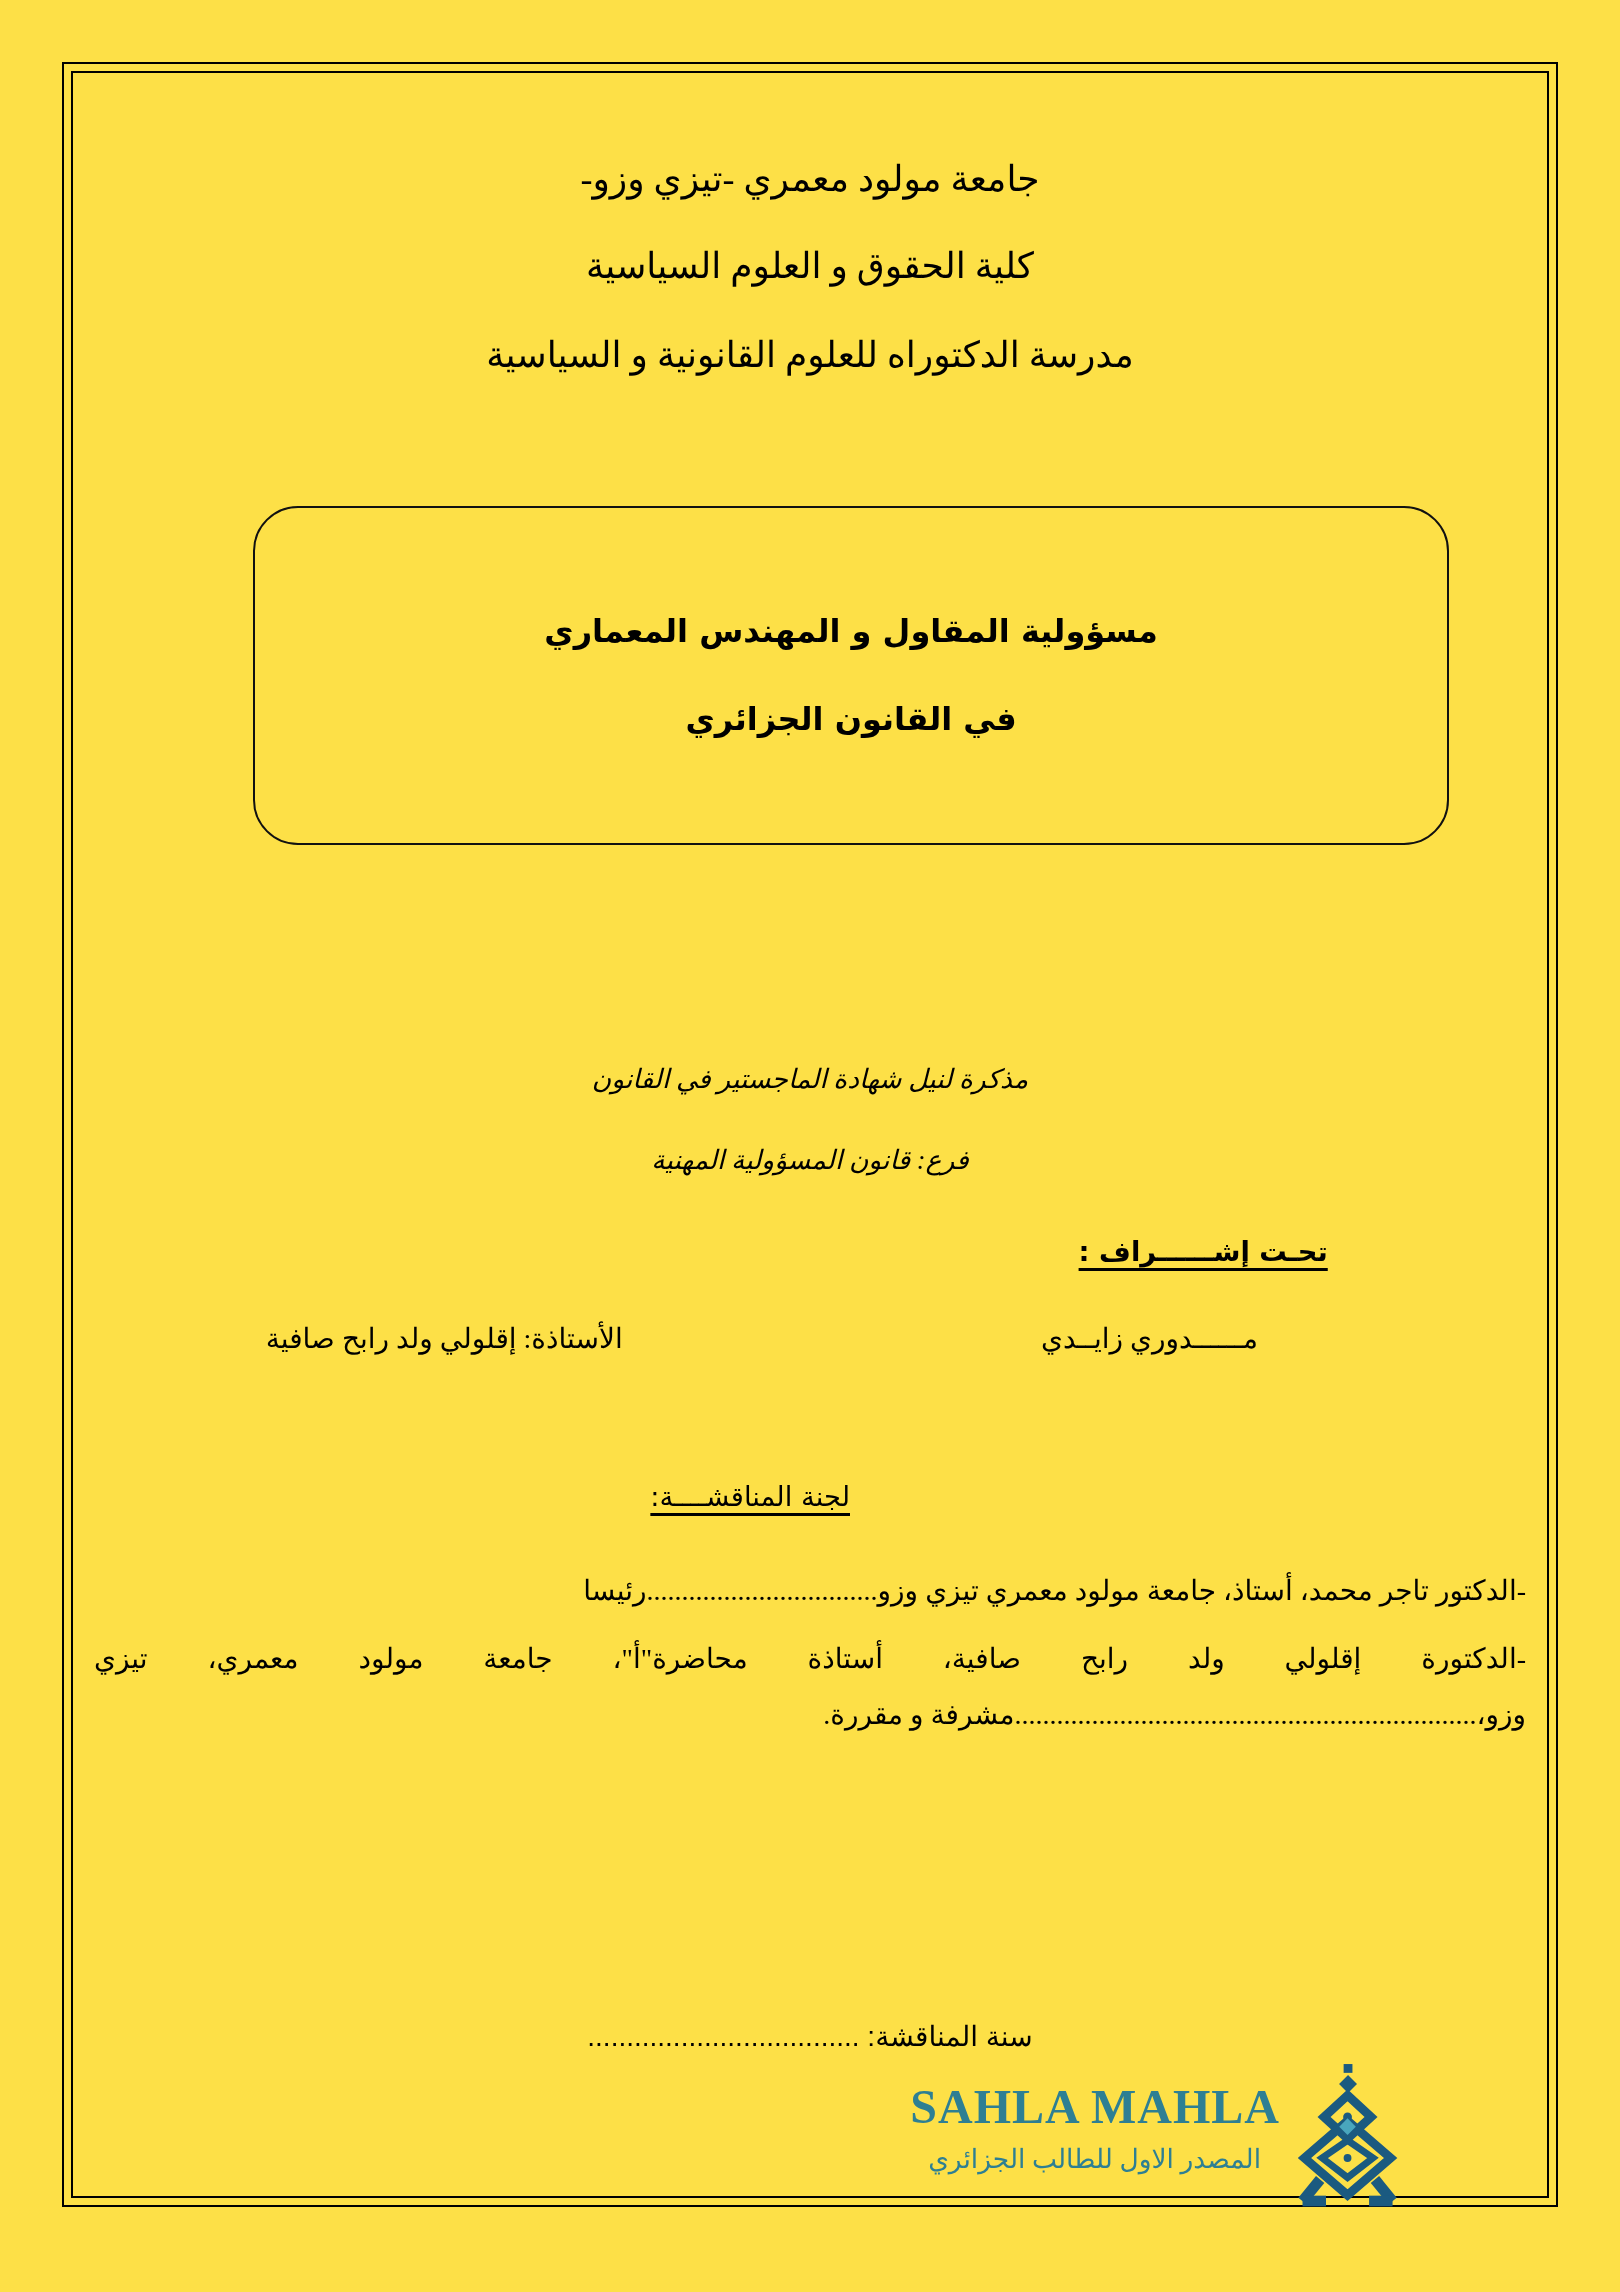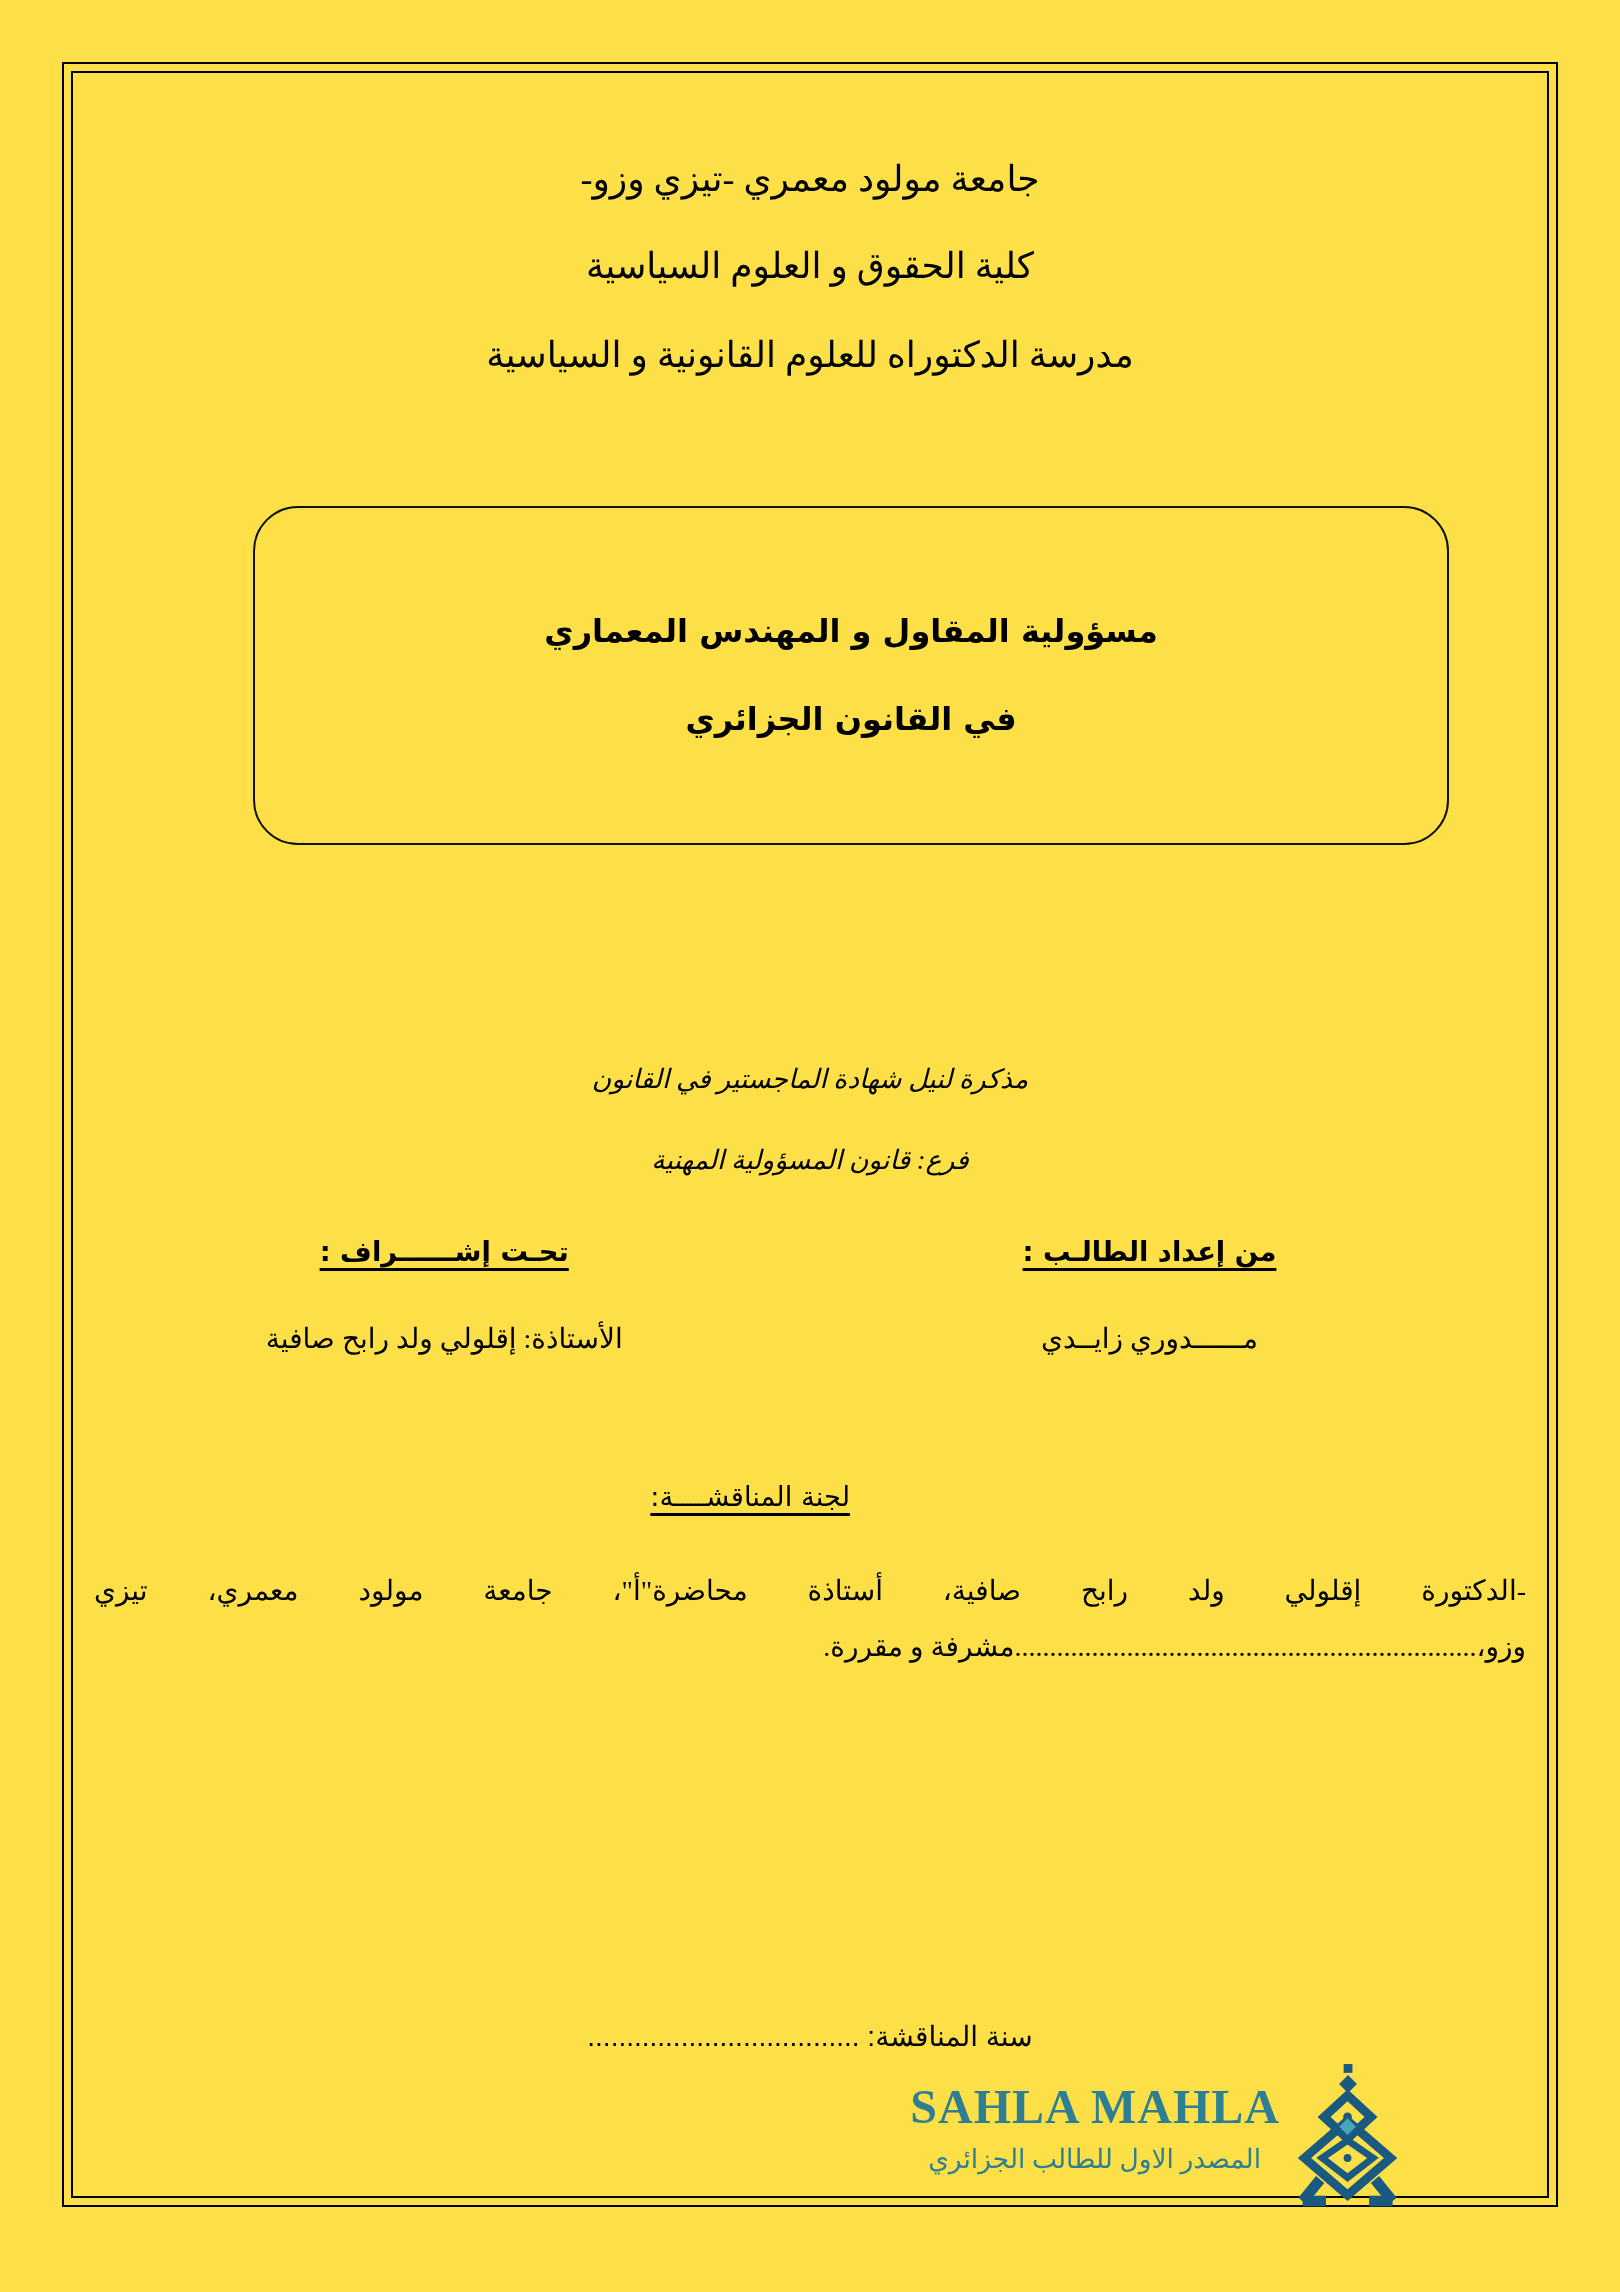--- a/index.html
+++ b/index.html
@@ -258,40 +258,38 @@
       <div class="title-line t2">في القانون الجزائري</div>
     </div>
 
     <div class="degree-block">
       <div class="degree-line d1">مذكرة لنيل شهادة الماجستير في القانون</div>
       <div class="degree-line d2">فرع: قانون المسؤولية المهنية</div>
     </div>
 
     <div class="people-row">
       <div class="people-head">
-        <div class="col-right">
-          <span class="people-label">من إعداد الطالـب :</span>
-        </div>
         <div class="col-left">
           <span class="people-label">تحـت إشــــــراف :</span>
         </div>
       </div>
       <div class="people-names">
         <div class="col-right">
           <span class="people-name">مــــــدوري زايــدي</span>
         </div>
         <div class="col-left">
           <span class="people-name">الأستاذة: إقلولي ولد رابح صافية</span>
         </div>
       </div>
     </div>
 
     <div class="jury-block">
       <span class="jury-title">لجنة المناقشــــة:</span>
       <div class="jury-list">
+        <div class="jury-item">-الدكتور تاجر محمد، أستاذ، جامعة مولود معمري تيزي وزو.................................رئيسا</div>
         <div class="jury-item">-الدكتورة إقلولي ولد رابح صافية، أستاذة محاضرة"أ"، جامعة مولود معمري، تيزي وزو،..................................................................مشرفة و مقررة.</div>
       </div>
     </div>
 
     <div class="year-line">سنة المناقشة: ...................................</div>
 
     <div class="watermark">
       <div class="wm-text">SAHLA MAHLA</div>
       <div class="wm-sub">المصدر الاول للطالب الجزائري</div>
       <svg class="wm-logo" viewBox="0 0 140 160" xmlns="http://www.w3.org/2000/svg">

